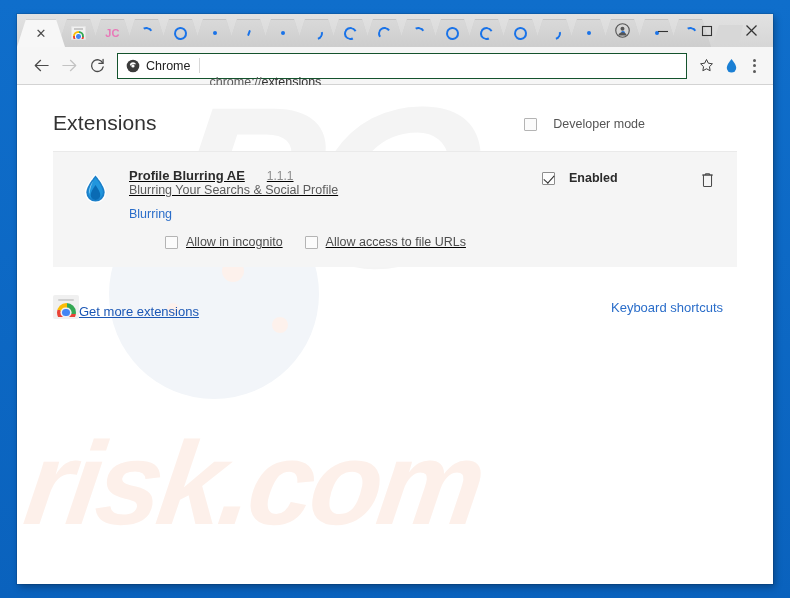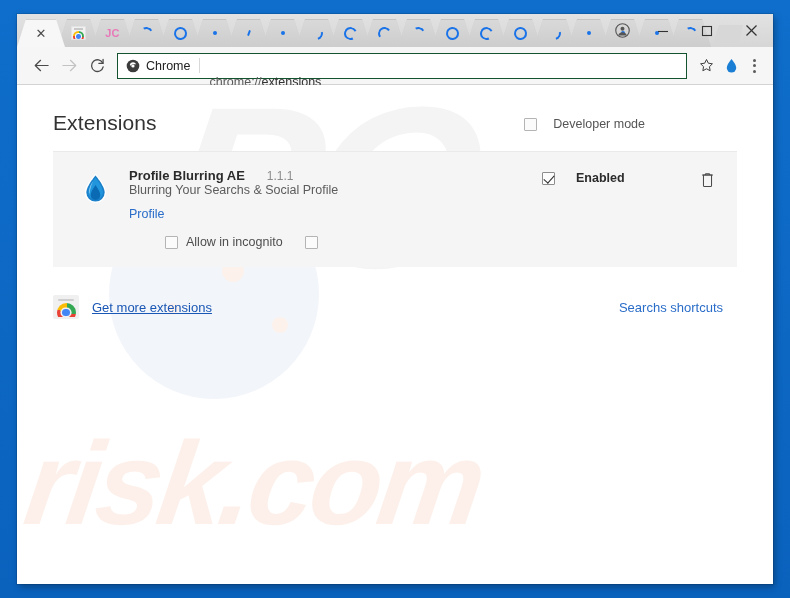--- a/index.html
+++ b/index.html
@@ -211,37 +211,37 @@
   .divider { height:1px; background:#eaeaea; margin-top: 16px; }
 
   .card {
     background:#f5f5f5;
     padding: 16px 20px 18px 20px;
     display:flex;
     min-height: 110px;
   }
   .card-icon { width: 44px; flex:0 0 auto; display:flex; justify-content:center; padding-top: 4px;}
   .drop { width: 27px; height: 34px; }
-  .card-body { flex:1; padding-left: 12px; }
+  .card-body { flex:1; padding-left: 12px; text-decoration: underline; }
   .title-row { display:flex; align-items:baseline; gap: 22px; }
   .ext-name { font-size:13px; font-weight:700; color:#2b2b2b; }
   .ext-ver { font-size:12px; color:#8c8c8c; }
   .ext-desc { font-size:12.5px; color:#5c5c5c; }
   .details-link { font-size:12.5px; color:#2a6dc9; margin-top: 10px; display:inline-block; }
   .cb-row { display:flex; align-items:center; gap: 22px; margin-top: 13px; padding-left: 36px; }
   .cb-item { display:flex; align-items:center; gap:8px; }
   .cb-item .lbl { font-size:12.5px; color:#4e4e4e;}
 
   .card-right { width: 175px; flex:0 0 auto; display:flex; align-items:flex-start; justify-content:space-between; padding-top:3px; }
-  .enabled-wrap { display:flex; align-items:center; gap:21px; }
+  .enabled-wrap { display:flex; align-items:center; gap:14px; }
   .enabled-lbl { font-size:12.5px; font-weight:700; color:#2b2b2b; }
   .trash { width:15px;height:17px; margin-right: 2px; }
 
   .footer-row { display:flex; align-items:center; justify-content:space-between; margin-top: 28px; padding-right: 14px;}
-  .getmore { display:flex; align-items:center; gap: 13px; }
+  .getmore { display:flex; align-items:flex-end; }
   .cws {
     width: 26px; height: 24px; position:relative;
     background:#f0f0f0; border-radius:2px; overflow:hidden;
   }
   .cws .bar { position:absolute; top:3.5px; left:5px; width:16px;height:2.5px;background:#cfcfcf;border-radius:1px;}
   .cws .wheel { position:absolute; left:3.5px; top:8px; width:19px;height:13.5px; overflow:hidden;}
   .cws .wheel::before{
     content:""; position:absolute; left:0; top:0; width:19px;height:19px;border-radius:50%;
     background: conic-gradient(from 210deg, #ea4335 0deg 78deg, #fbbc05 78deg 155deg, #34a853 155deg 252deg, #ea4335 252deg 360deg);
   }
@@ -524,28 +524,29 @@
               </svg>
             </span>
           </div>
 
           <div class="card-body">
             <div class="title-row">
               <span class="ext-name">Profile Blurring AE</span>
               <span class="ext-ver">1.1.1</span>
             </div>
             <div class="ext-desc">Blurring Your Searchs &amp; Social Profile</div>
-            <a class="details-link">Profile</a>
+            <a class="details-link">Blurring</a>
             <div class="cb-row">
               <span class="cb-item">
                 <span class="cb"></span>
                 <span class="lbl">Allow in incognito</span>
               </span>
               <span class="cb-item">
                 <span class="cb"></span>
+                <span class="lbl">Allow access to file URLs</span>
               </span>
             </div>
           </div>
 
           <div class="card-right">
             <span class="enabled-wrap">
               <span class="cb checked"></span>
               <span class="enabled-lbl">Enabled</span>
             </span>
             <span class="trash">
@@ -559,20 +560,20 @@
         </div>
 
         <div class="footer-row">
           <span class="getmore">
             <span class="cws">
                 <span class="bar"></span>
                 <span class="wheel"></span>
               </span>
             <a class="getmore-link">Get more extensions</a>
           </span>
-          <a class="kbd-link">Searchs shortcuts</a>
+          <a class="kbd-link">Keyboard shortcuts</a>
         </div>
 
       </div>
     </div>
 
   </div>
 </div>
 
 </body></html>

